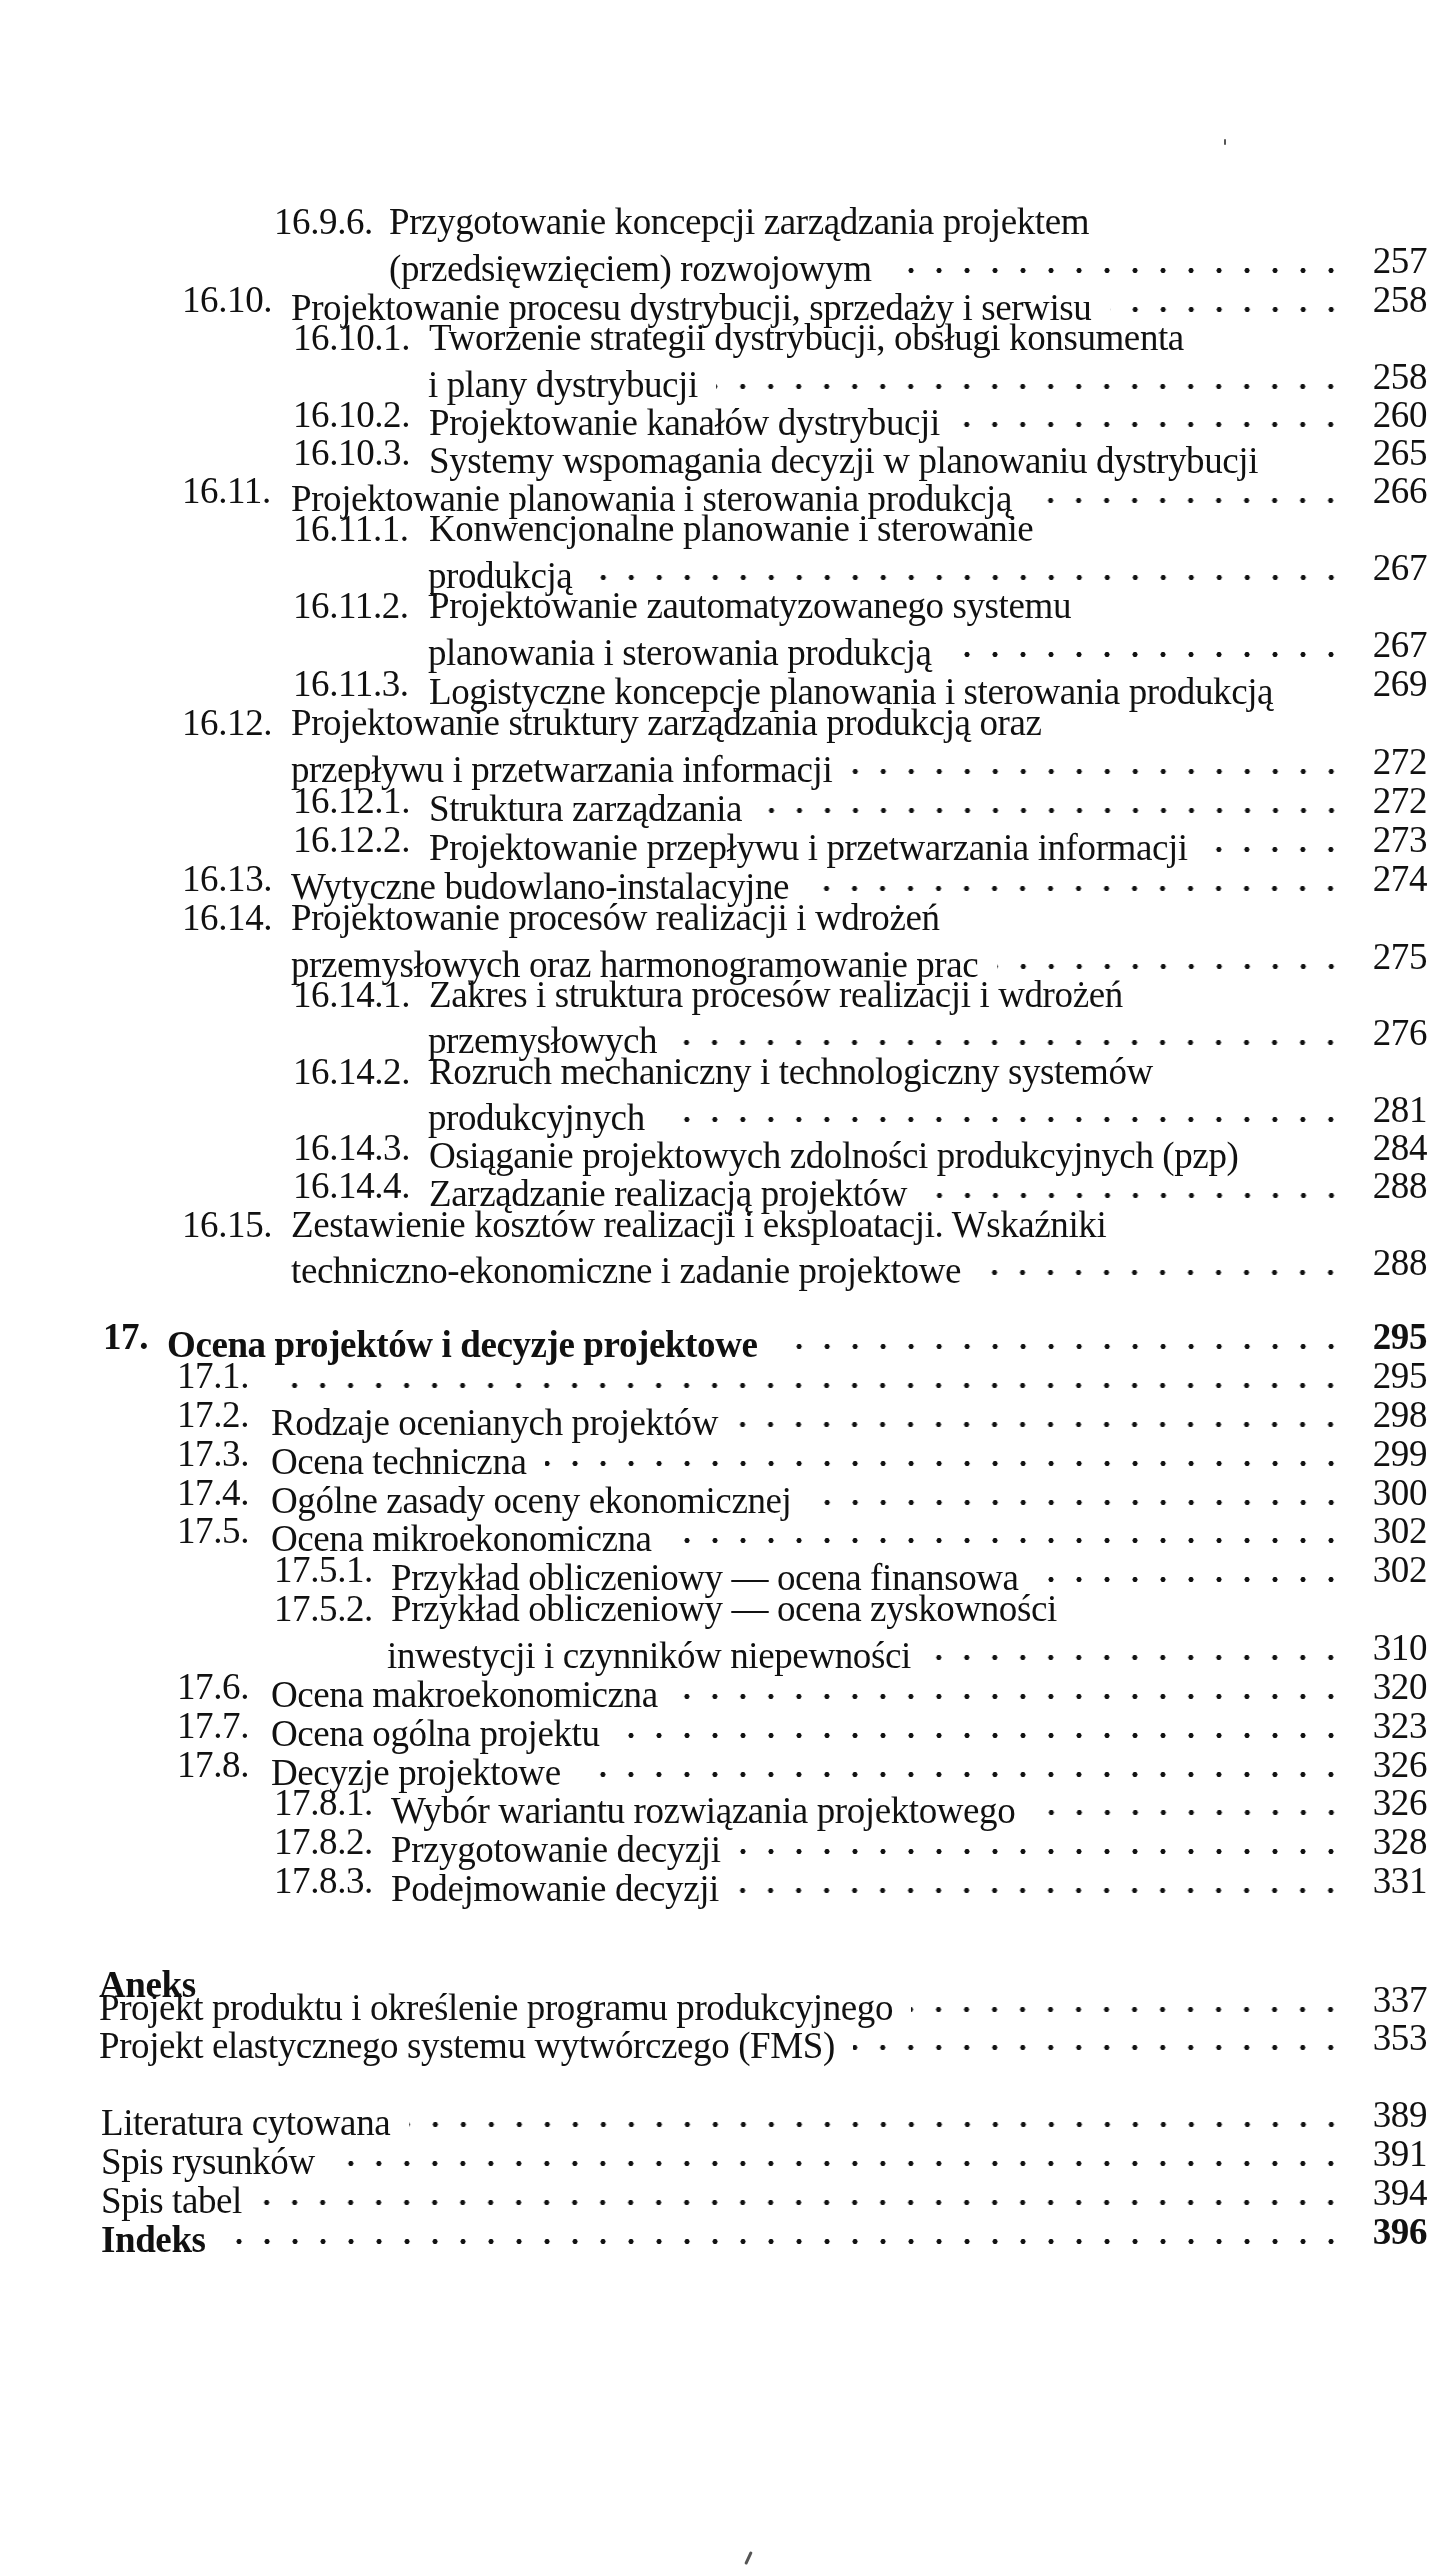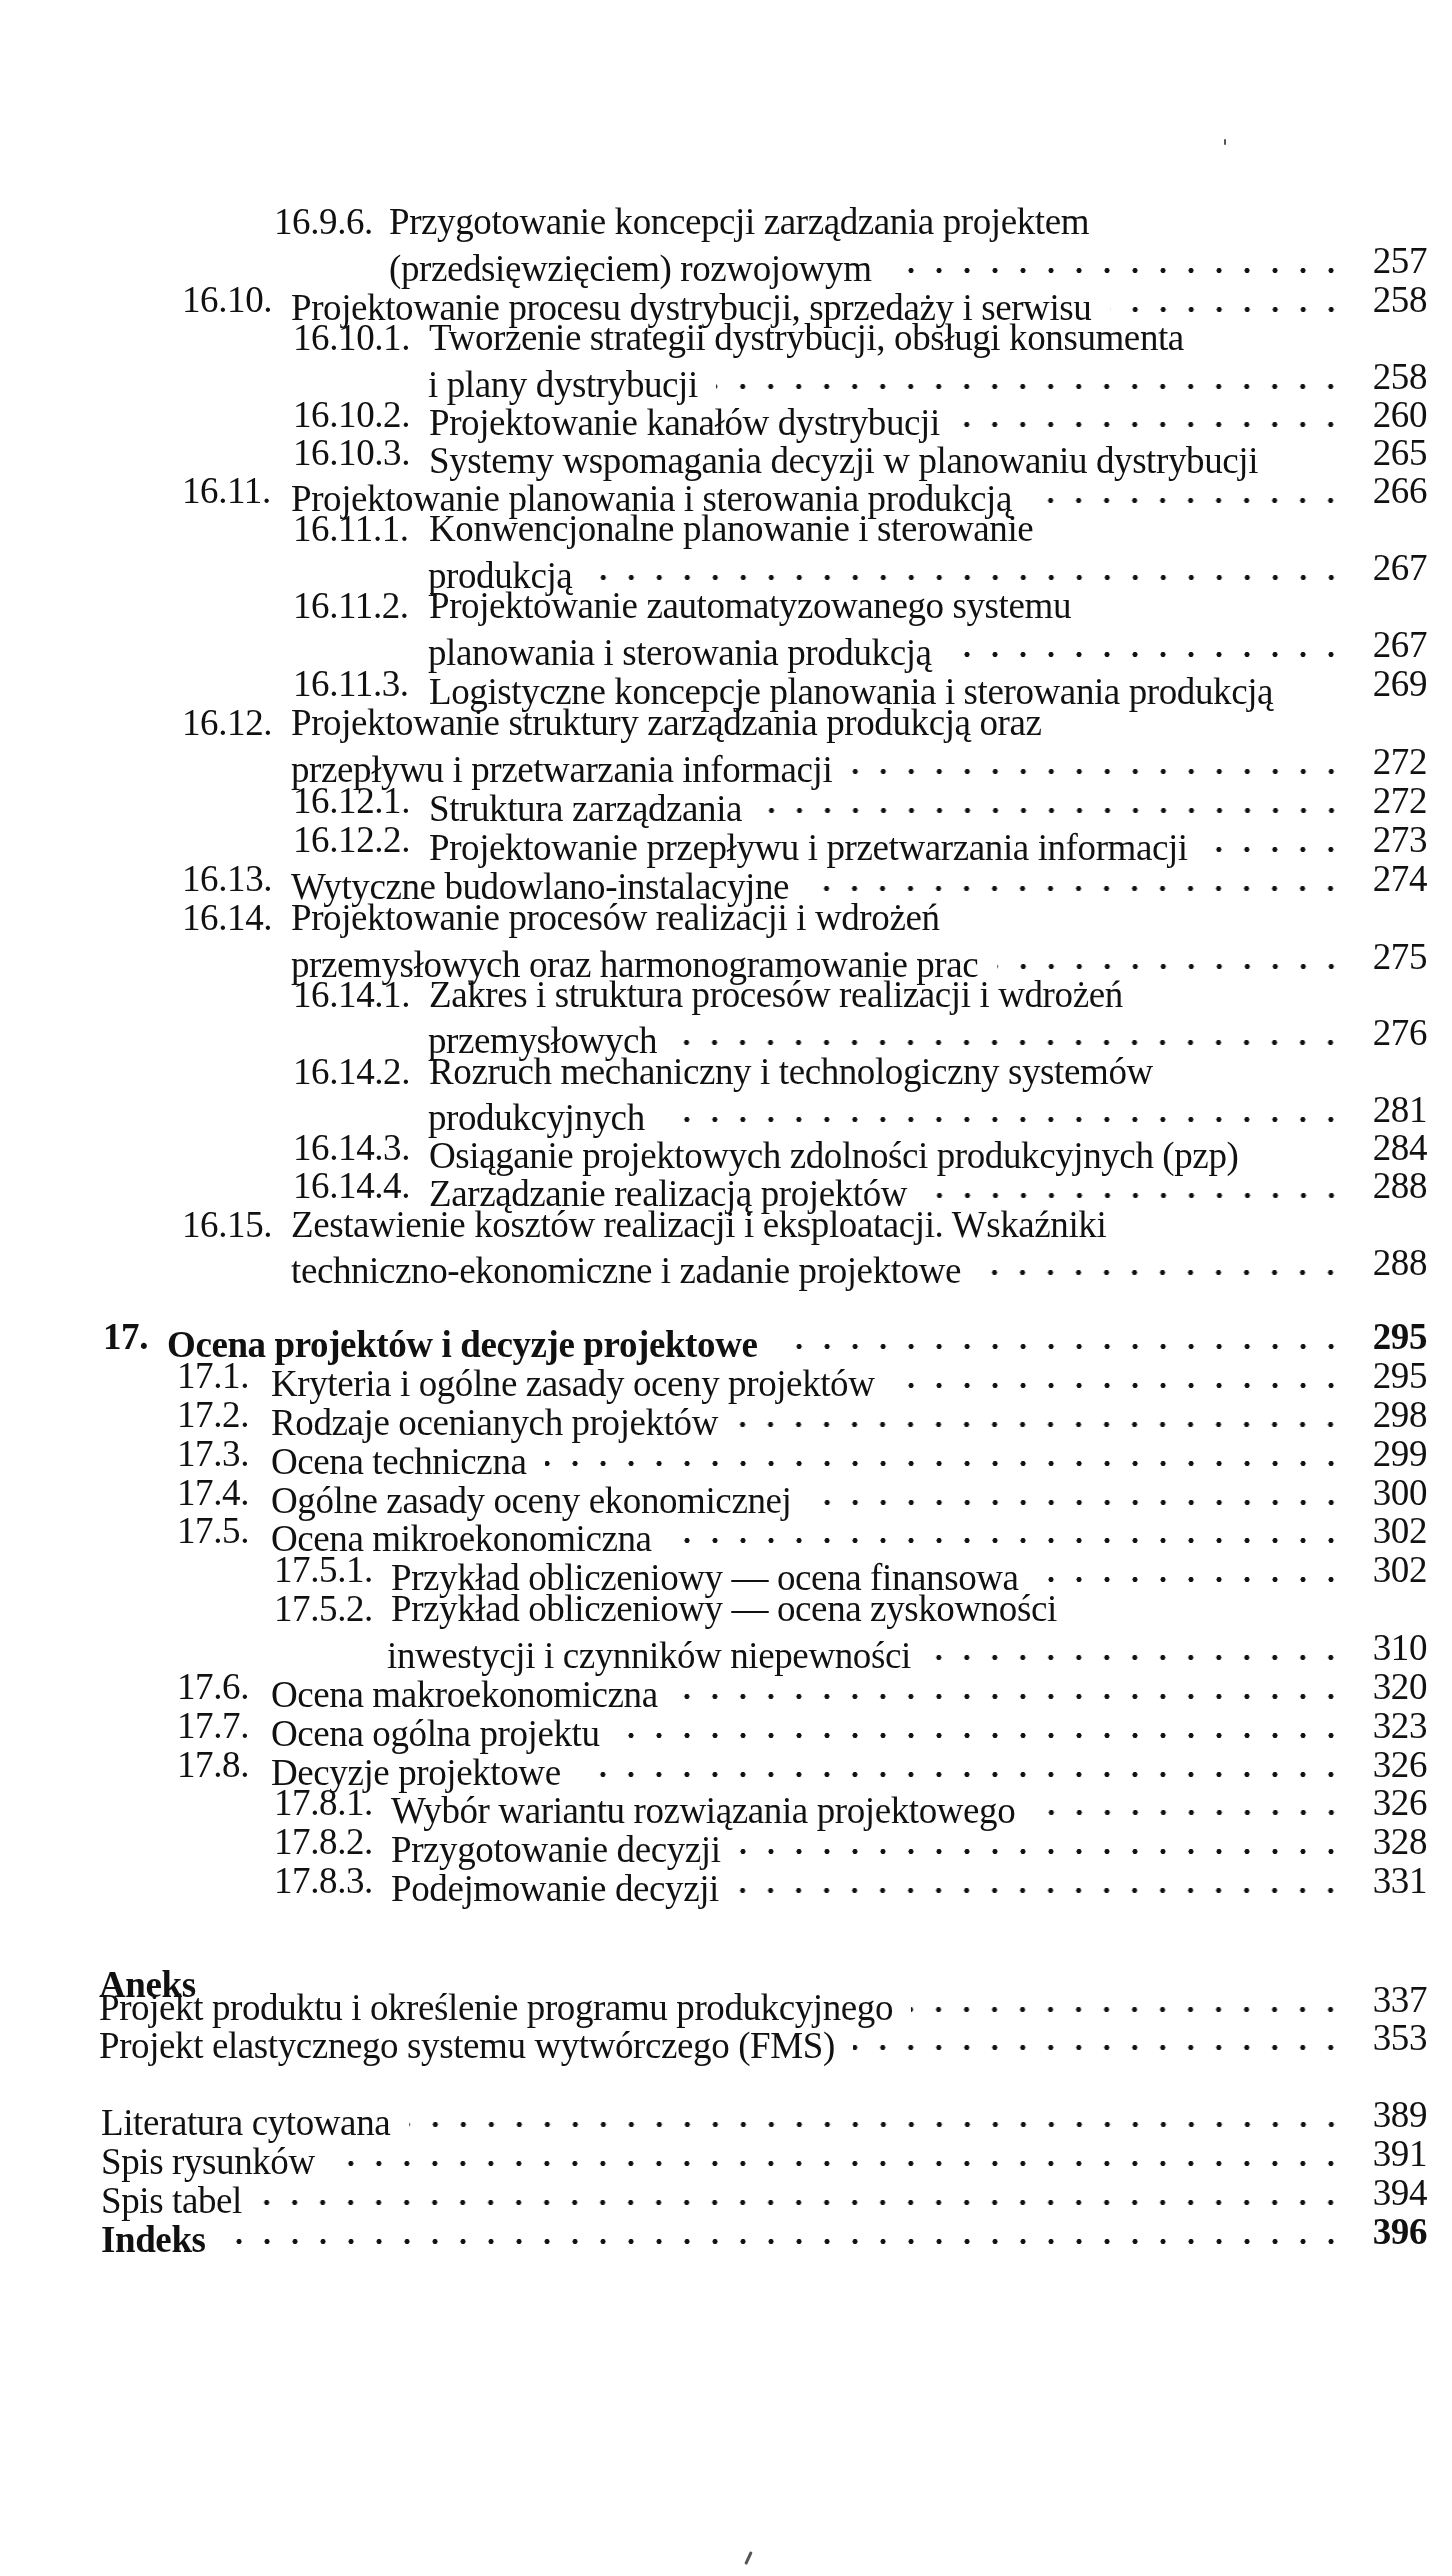--- a/index.html
+++ b/index.html
@@ -260,21 +260,20 @@
         <span class="num" style="left: 103px;">17.</span>
         <div class="txtwrap" style="left: 167px; right: 84px;">
           <span class="txt">Ocena projektów i decyzje projektowe</span>
           <span class="leader"></span>
         </div>
         <span class="pg">295</span>
       </div>
       <div class="row" style="top: 1356px;">
         <span class="num" style="left: 177px;">17.1.</span>
         <div class="txtwrap" style="left: 271px; right: 84px;">
-          <span class="txt">Kryteria i ogólne zasady oceny projektów</span>
           <span class="leader"></span>
         </div>
         <span class="pg">295</span>
       </div>
       <div class="row" style="top: 1395px;">
         <span class="num" style="left: 177px;">17.2.</span>
         <div class="txtwrap" style="left: 271px; right: 84px;">
           <span class="txt">Rodzaje ocenianych projektów</span>
           <span class="leader"></span>
         </div>

